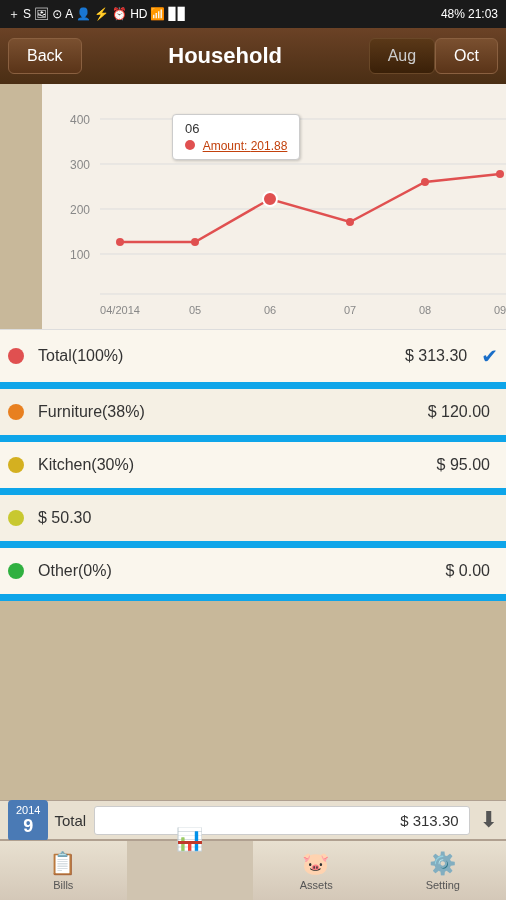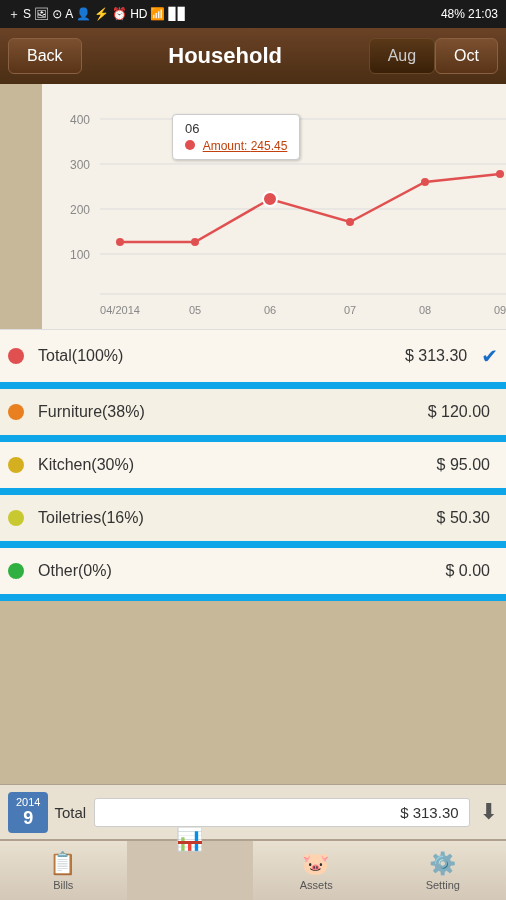--- a/index.html
+++ b/index.html
@@ -138,21 +138,21 @@
       background: #c8b89a;
       height: 68px;
     }
 
     
     .summary-bar {
       position: absolute;
       bottom: 60px;
       left: 0;
       right: 0;
-      height: 56px;
+      height: 40px;
       background: #e8e0d0;
       display: flex;
       align-items: center;
       padding: 0 8px;
       border-top: 1px solid #b0a090;
       border-bottom: 1px solid #b0a090;
     }
     .summary-year {
       background: #4a7ab5;
       color: white;
@@ -257,21 +257,21 @@
 </div>
 
 <div class="chart-container">
   <div class="chart-inner">
     
     <div class="chart-tooltip">
       <div class="tooltip-title">06</div>
       <div>
         <span class="tooltip-dot"></span>
         <span class="tooltip-amount">Amount: </span>
-        <span class="tooltip-amount">245.45</span>
+        <span class="tooltip-amount">201.88</span>
       </div>
     </div>
 
     
     <svg class="chart-svg" viewBox="0 0 480 230">
 
       <text x="35" y="30" font-size="12" fill="#888" text-anchor="end">400</text>
       <text x="35" y="75" font-size="12" fill="#888" text-anchor="end">300</text>
       <text x="35" y="120" font-size="12" fill="#888" text-anchor="end">200</text>
       <text x="35" y="165" font-size="12" fill="#888" text-anchor="end">100</text>
@@ -314,21 +314,20 @@
       <span class="cat-label">Furniture(38%)</span>
       <span class="cat-amount">$ 120.00</span>
     </div>
     <div class="category-item">
       <div class="cat-dot" style="background: rgb(212, 176, 32);"></div>
       <span class="cat-label">Kitchen(30%)</span>
       <span class="cat-amount">$  95.00</span>
     </div>
     <div class="category-item">
       <div class="cat-dot" style="background: rgb(200, 200, 48);"></div>
-      <span class="cat-label">Toiletries(16%)</span>
       <span class="cat-amount">$  50.30</span>
     </div>
     <div class="category-item">
       <div class="cat-dot" style="background: rgb(48, 176, 64);"></div>
       <span class="cat-label">Other(0%)</span>
       <span class="cat-amount">$   0.00</span>
     </div>
   </div>
 
 <div class="spacer-area"></div>

